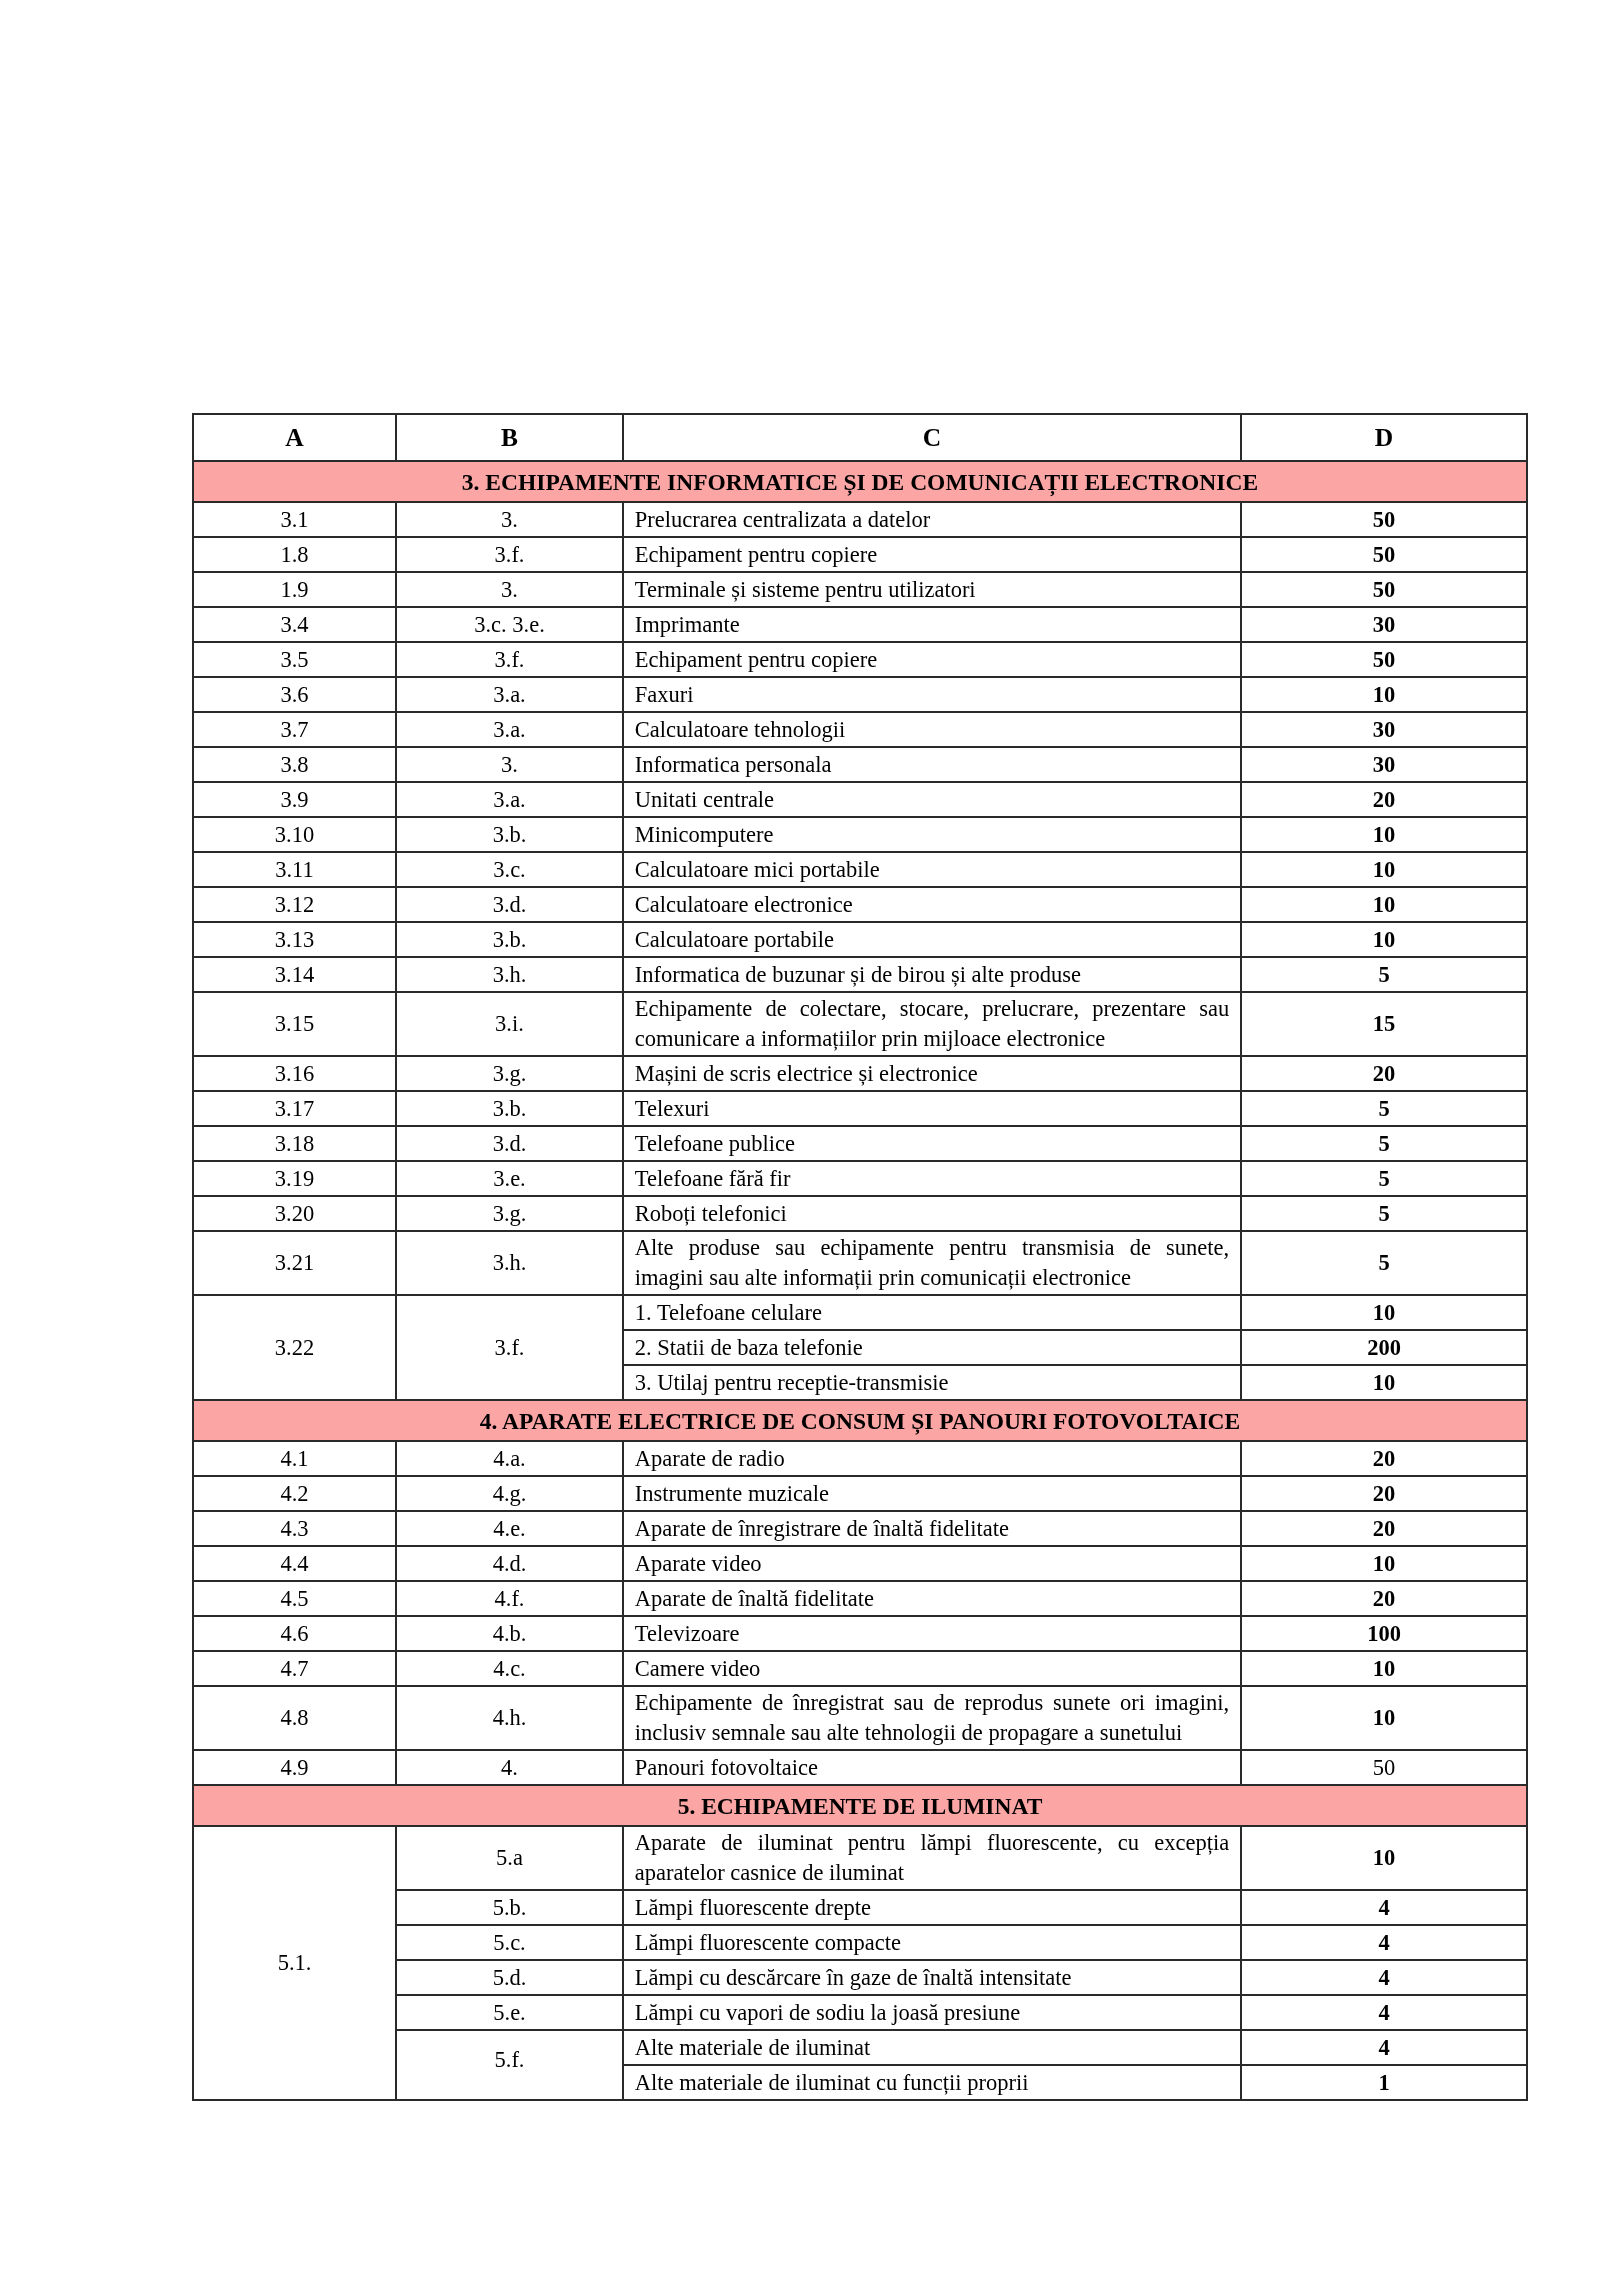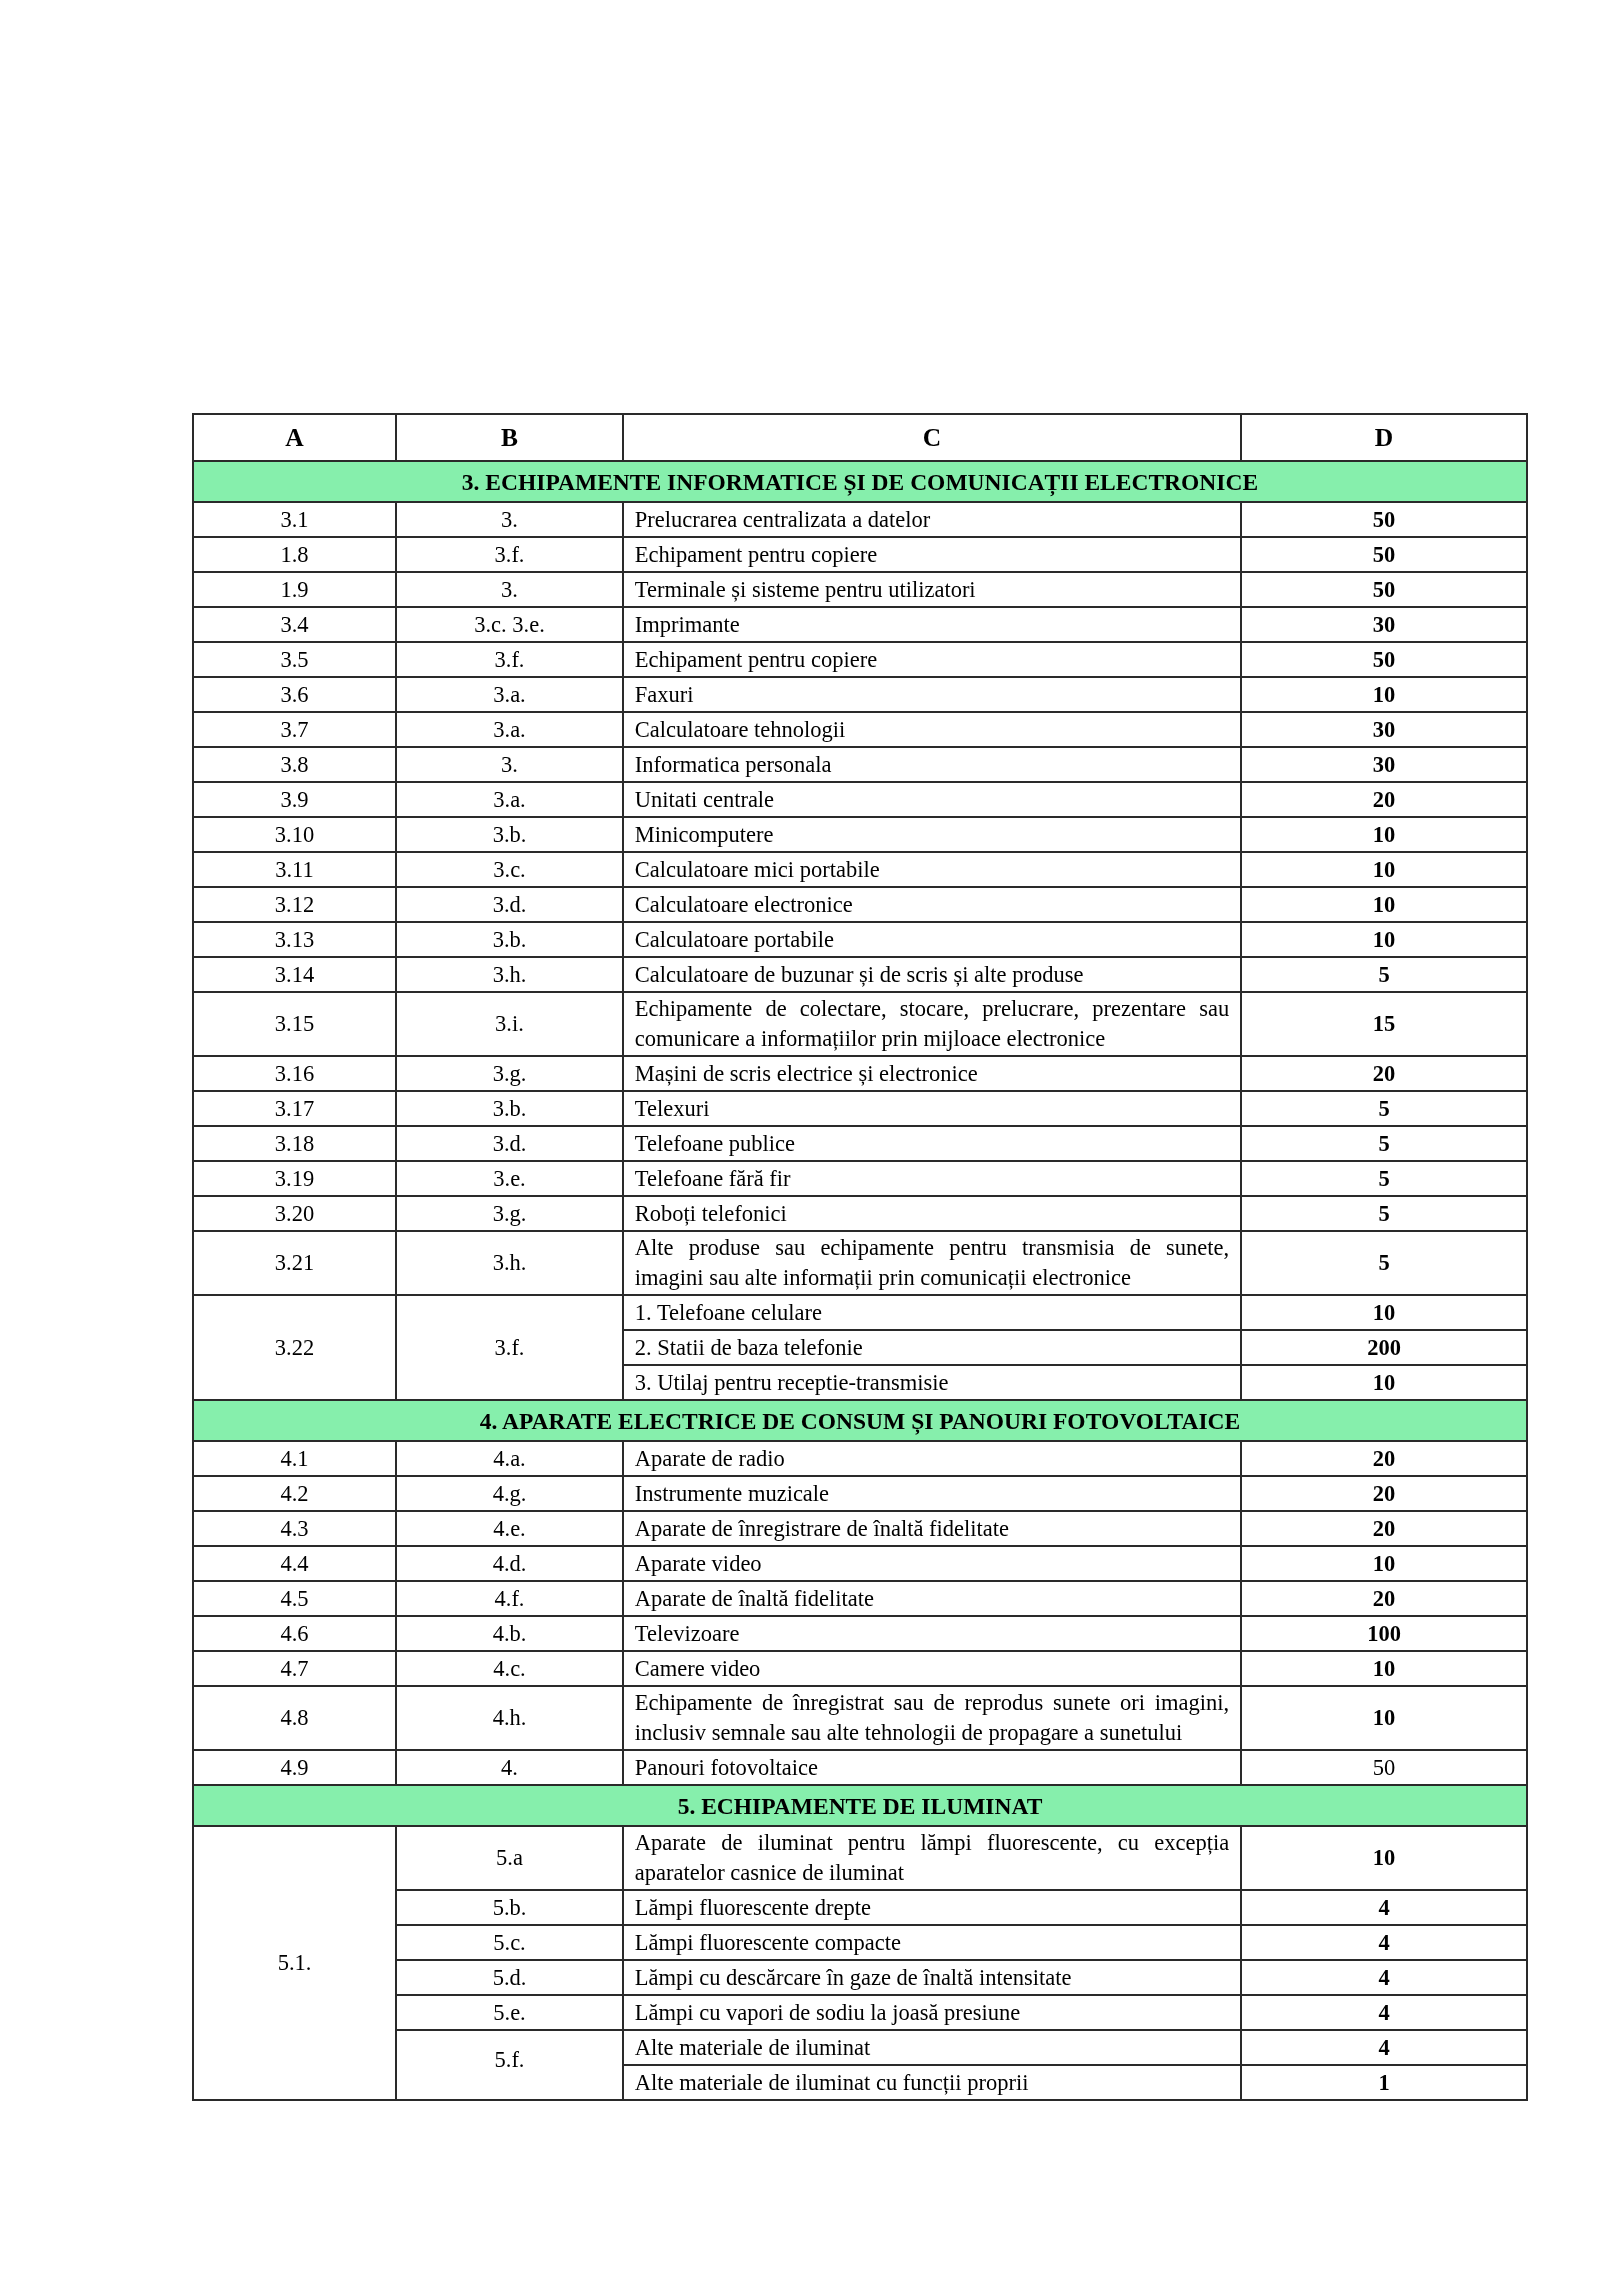--- a/index.html
+++ b/index.html
@@ -22,21 +22,21 @@
     overflow:hidden;
   }
   td.a, td.b{text-align:center;}
   td.c{text-align:justify;padding:1px 10.8px;}
   td.d{text-align:center;font-weight:bold;}
   td.d.reg{font-weight:normal;}
   td.colhead{
     font-weight:bold;font-size:25.5px;height:43px;text-align:center;
   }
   td.sec{
-    background:#86efac;
+    background:#fca5a5;
     font-weight:bold;font-size:23.5px;text-align:center;height:37px;
   }
   td.vtop{vertical-align:top;padding-top:14px;}
   tr.sr{height:35px;}
 </style>
 </head>
 <body>
 
 <table class="doc" id="t1">
   <colgroup>
@@ -142,21 +142,21 @@
     </tr>
     <tr class="sr">
       <td class="a">3.13</td>
       <td class="b">3.b.</td>
       <td class="c">Calculatoare portabile</td>
       <td class="d">10</td>
     </tr>
     <tr class="sr">
       <td class="a">3.14</td>
       <td class="b">3.h.</td>
-      <td class="c">Calculatoare de buzunar și de scris și alte produse</td>
+      <td class="c">Informatica de buzunar și de birou și alte produse</td>
       <td class="d">5</td>
     </tr>
     <tr>
       <td class="a">3.15</td>
       <td class="b">3.i.</td>
       <td class="c">Echipamente de colectare, stocare, prelucrare, prezentare sau comunicare a informațiilor prin mijloace electronice</td>
       <td class="d">15</td>
     </tr>
     <tr class="sr">
       <td class="a">3.16</td>

